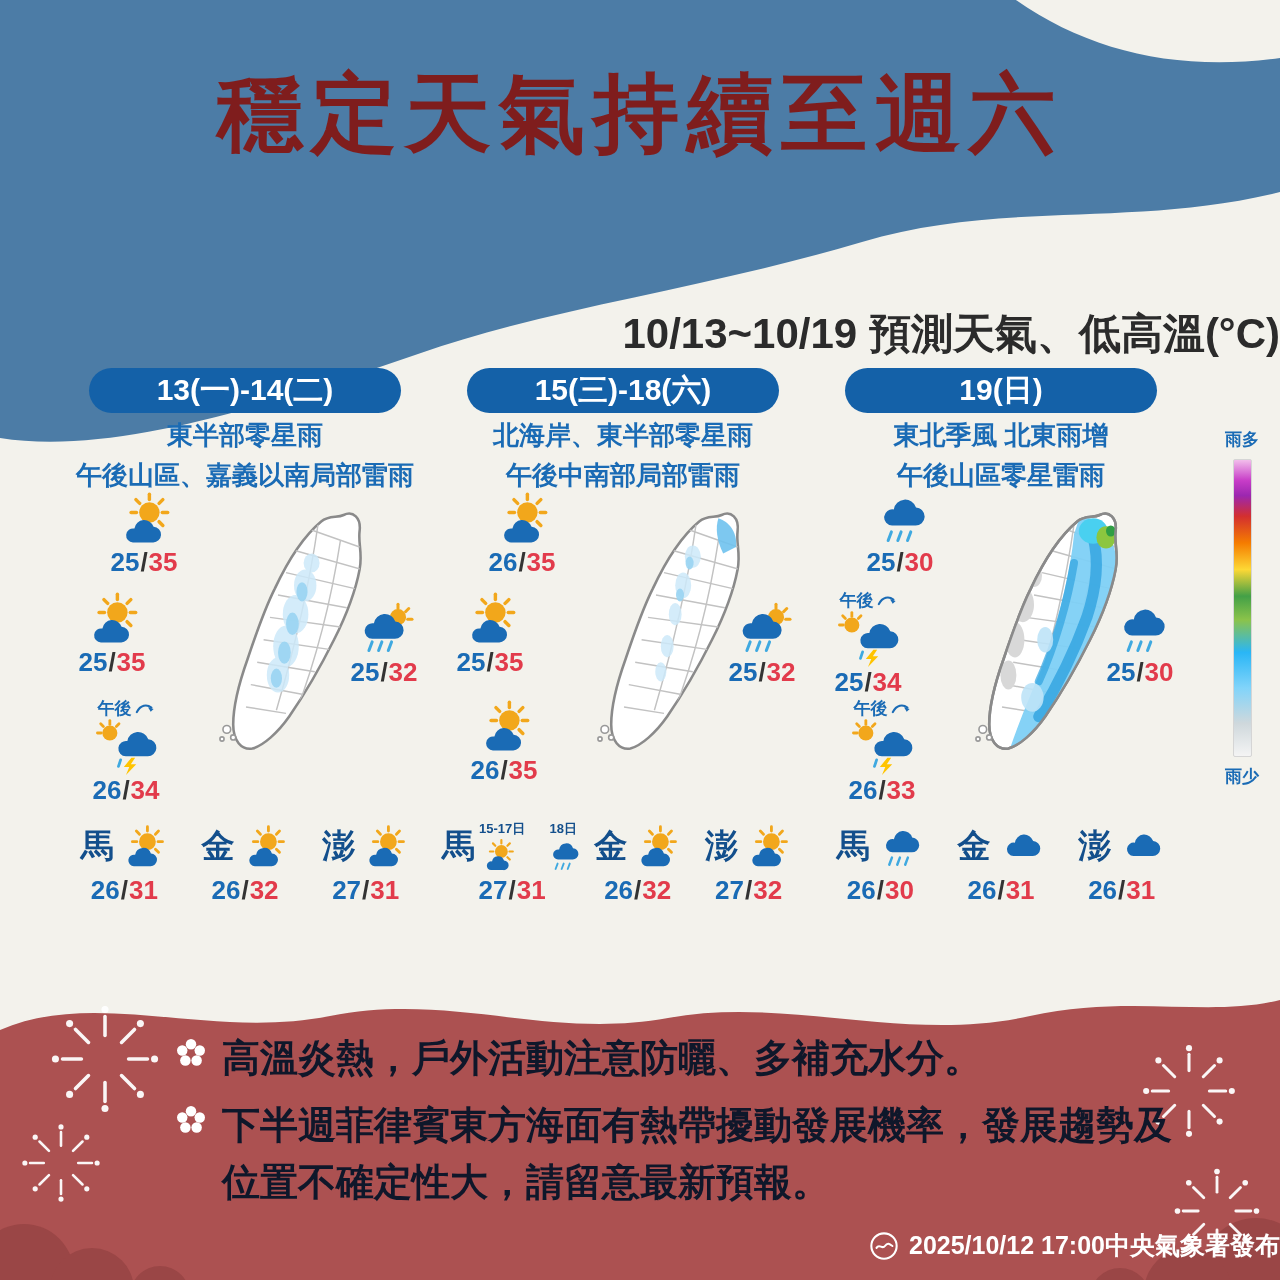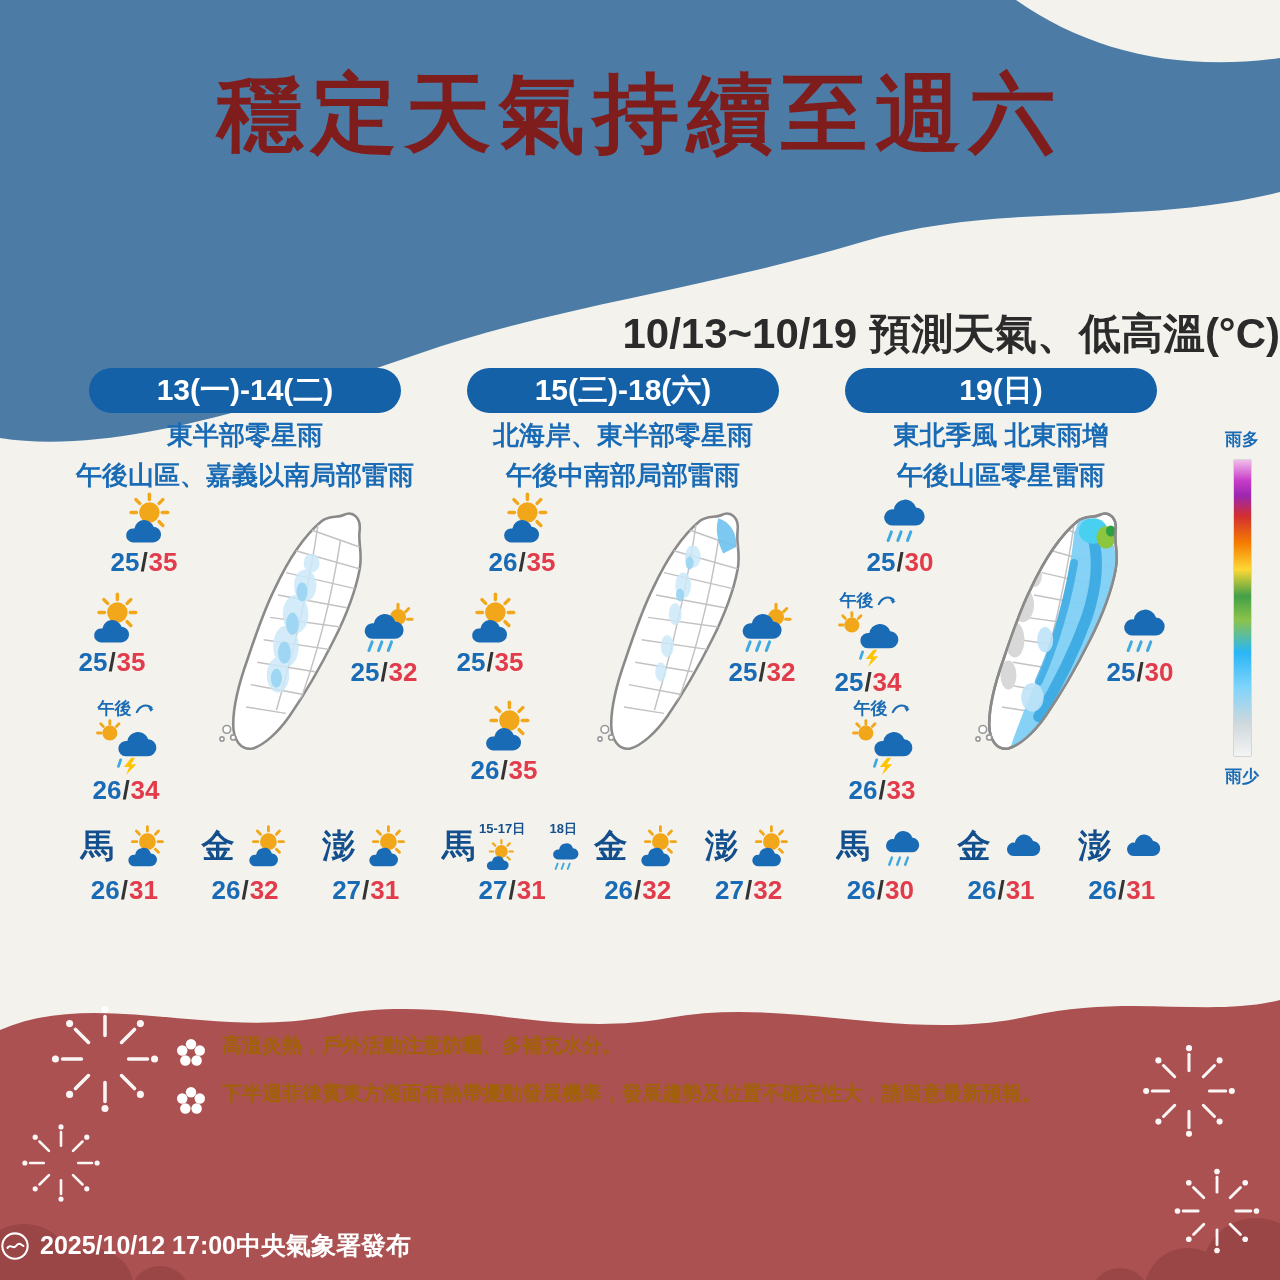--- a/index.html
+++ b/index.html
@@ -48,24 +48,24 @@
   
   .legend{position:absolute;right:12px;top:428px;width:52px;text-align:center;}
   .legend-label{font-size:17px;font-weight:800;color:#1A6BB5;}
   .legend-bar{width:17px;height:296px;margin:8px auto;border-radius:2px;border:1px solid #d5d5d5;
       background:linear-gradient(to bottom,
         #F2BDEB 0%, #C73CC7 7%, #9C27B0 12%, #D32F2F 19%, #F57C00 28%, #FDD835 37%,
         #43A047 46%, #8BC34A 54%, #29B6F6 65%, #81D4FA 77%, #CFD8DC 89%, #F4F4F4 100%);}
   
   .bottom-wave{position:absolute;left:0;bottom:0;width:1280px;height:336px;}
   .notes{position:absolute;left:176px;top:1030px;width:1004px;}
-  .note{display:flex;gap:16px;align-items:flex-start;color:#a16207;font-size:20px;font-weight:800;
+  .note{display:flex;gap:16px;align-items:flex-start;color:#0f172a;font-size:38px;font-weight:800;
       line-height:1.5;margin-bottom:10px;text-align:left;}
   .flower{flex:0 0 30px;width:30px;height:30px;margin-top:8px;}
-  .footer{position:absolute;bottom:18px;left:0;width:100%;display:flex;justify-content:flex-start;
+  .footer{position:absolute;bottom:18px;left:0;width:100%;display:flex;justify-content:flex-end;
       align-items:center;gap:10px;color:#fff;font-size:25px;font-weight:800;}
   .logo{width:30px;height:30px;}
   .fw{position:absolute;opacity:.95;}
   .fw1{left:46px;top:1000px;width:118px;height:118px;}
   .fw2{left:18px;top:1120px;width:86px;height:86px;}
   .fw3{left:1138px;top:1040px;width:102px;height:102px;}
   .fw4{left:1170px;top:1164px;width:94px;height:94px;}
 </style>
 </head>
 <body>

